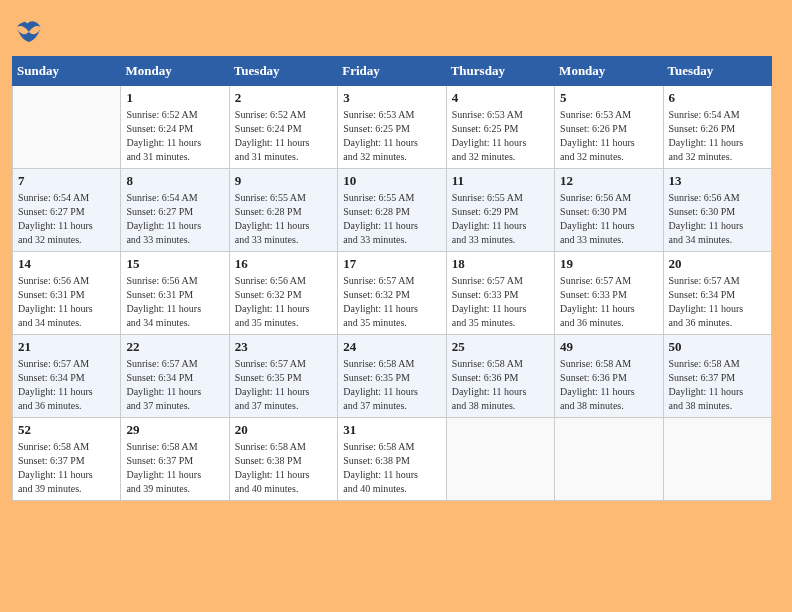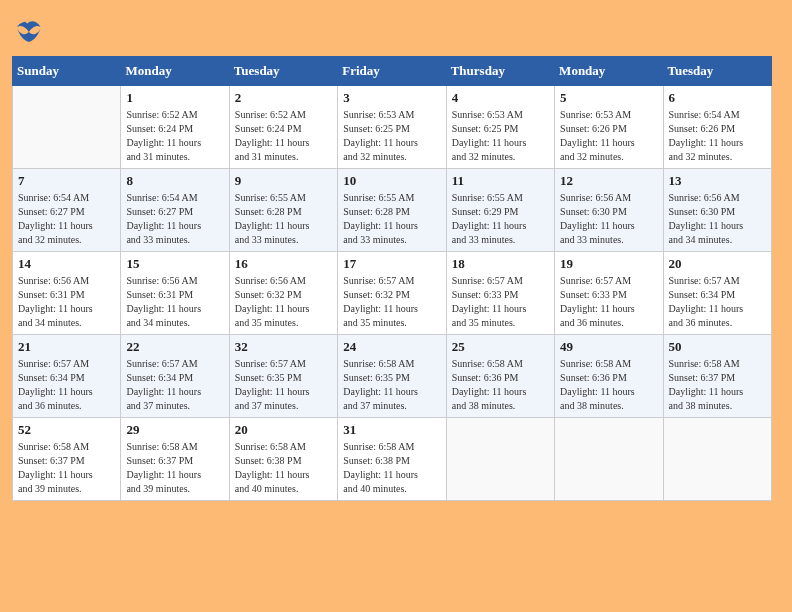--- a/index.html
+++ b/index.html
@@ -279,21 +279,21 @@
 and 36 minutes.</div>
           </td>
           <td>
             <span class="day-number">22</span>
             <div class="day-info" style="white-space: pre-line;">Sunrise: 6:57 AM
 Sunset: 6:34 PM
 Daylight: 11 hours
 and 37 minutes.</div>
           </td>
           <td>
-            <span class="day-number">32</span>
+            <span class="day-number">23</span>
             <div class="day-info" style="white-space: pre-line;">Sunrise: 6:57 AM
 Sunset: 6:35 PM
 Daylight: 11 hours
 and 37 minutes.</div>
           </td>
           <td>
             <span class="day-number">24</span>
             <div class="day-info" style="white-space: pre-line;">Sunrise: 6:58 AM
 Sunset: 6:35 PM
 Daylight: 11 hours

